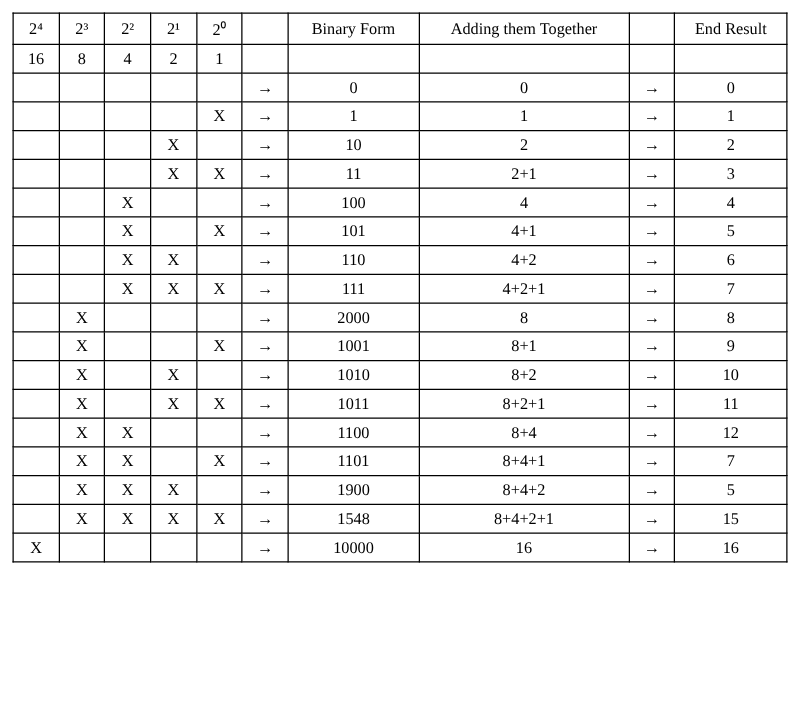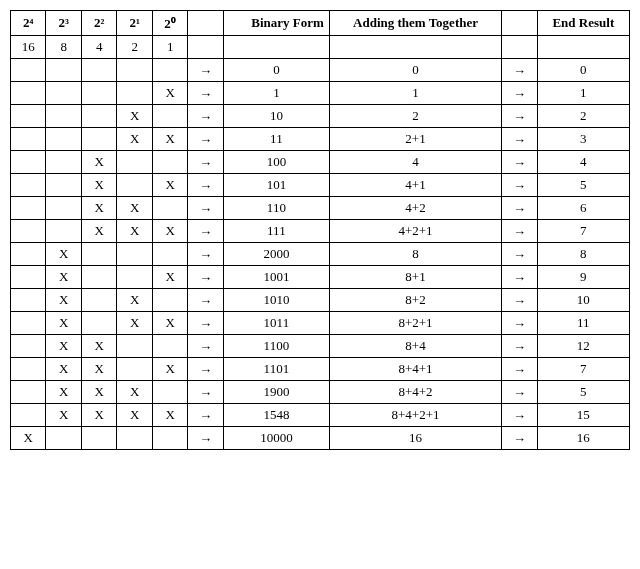--- a/index.html
+++ b/index.html
@@ -17,25 +17,24 @@
       width: 620px;
     }
     th, td {
       border: 1px solid #000;
       text-align: center;
       padding: 3px 5px;
       vertical-align: middle;
       min-width: 28px;
     }
     th {
-      font-weight: bold;
+      font-weight: normal;
     }
     .col-binary-form {
       min-width: 80px;
-      text-align: right;
     }
     .col-adding {
       min-width: 120px;
     }
     .col-end {
       min-width: 55px;
       text-align: center;
     }
   </style>
 </head>

